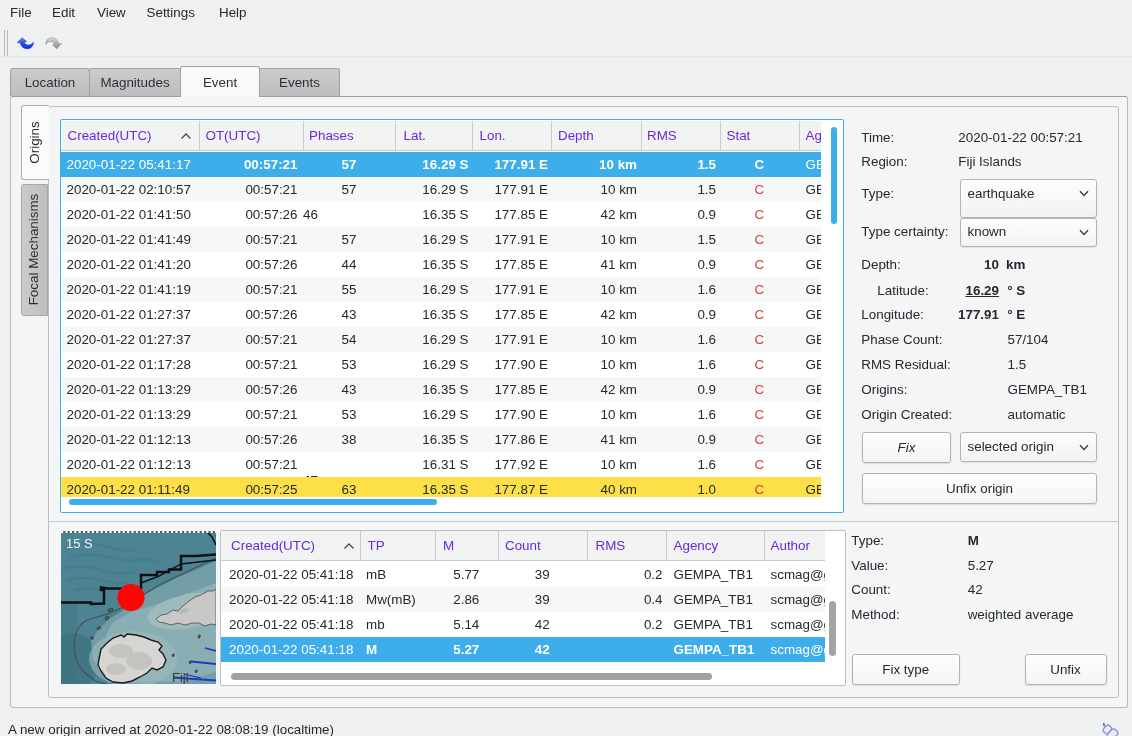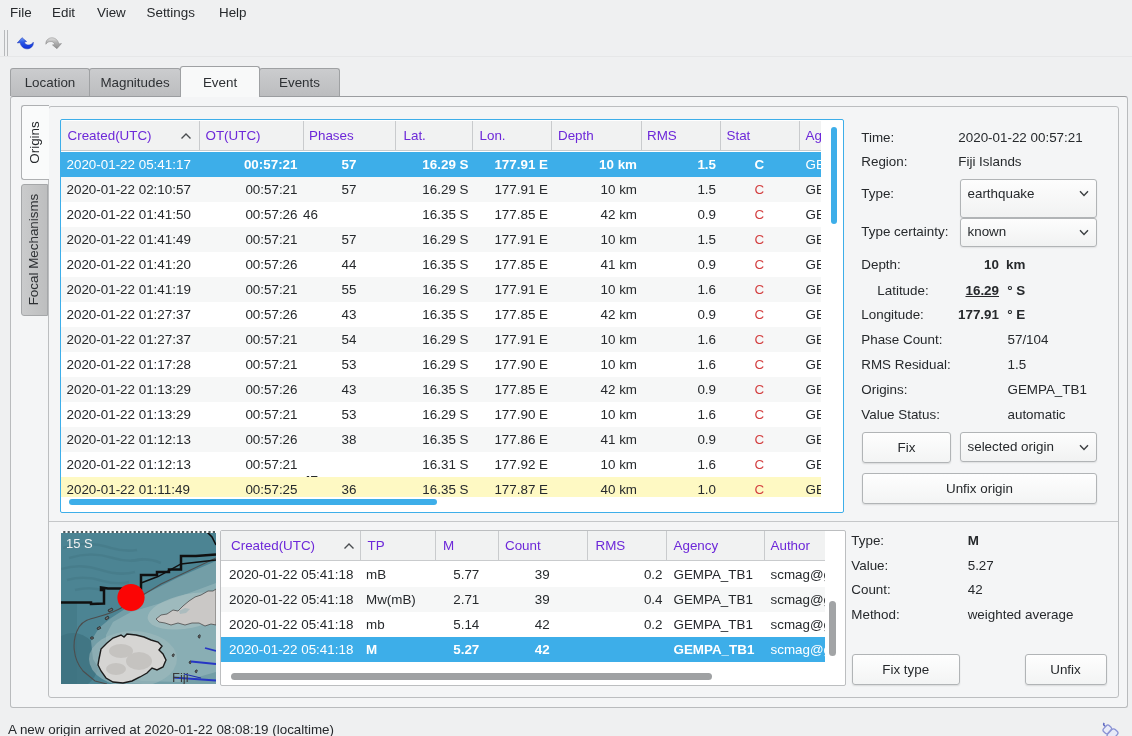--- a/index.html
+++ b/index.html
@@ -219,24 +219,24 @@
 <span class="cell" style="left:5.5px;top:0;height:25px;line-height:25px;">2020-01-22 01:12:13</span>
 <span class="cell r" style="left:137.5px;top:0;width:99px;height:25px;line-height:25px;">00:57:21</span>
 <span class="cell" style="left:242px;top:16px;width:92px;height:25px;line-height:25px;text-align:left;font-weight:bold;">47</span>
 <span class="cell r" style="left:334px;top:0;width:73.5px;height:25px;line-height:25px;">16.31 S</span>
 <span class="cell r" style="left:410.5px;top:0;width:76.5px;height:25px;line-height:25px;">177.92 E</span>
 <span class="cell r" style="left:489.5px;top:0;width:86.5px;height:25px;line-height:25px;">10 km</span>
 <span class="cell r" style="left:579.5px;top:0;width:75.5px;height:25px;line-height:25px;">1.6</span>
 <span class="cell" style="left:659px;top:0;width:78.5px;height:25px;line-height:25px;text-align:center;color:#d33f40;">C</span>
 <span class="cell" style="left:744.5px;top:0;height:25px;line-height:25px;">GEMPA_TB1</span>
 </div>
-<div class="abs" style="left:0;top:325px;width:759.5px;height:25px;background:#fef9c3;color:#26292c;">
+<div class="abs" style="left:0;top:325px;width:759.5px;height:25px;background:#fde047;color:#26292c;">
 <span class="cell" style="left:5.5px;top:0;height:25px;line-height:25px;">2020-01-22 01:11:49</span>
 <span class="cell r" style="left:137.5px;top:0;width:99px;height:25px;line-height:25px;">00:57:25</span>
-<span class="cell" style="left:242px;top:0;width:92px;height:25px;line-height:25px;text-align:center;">36</span>
+<span class="cell" style="left:242px;top:0;width:92px;height:25px;line-height:25px;text-align:center;">63</span>
 <span class="cell r" style="left:334px;top:0;width:73.5px;height:25px;line-height:25px;">16.35 S</span>
 <span class="cell r" style="left:410.5px;top:0;width:76.5px;height:25px;line-height:25px;">177.87 E</span>
 <span class="cell r" style="left:489.5px;top:0;width:86.5px;height:25px;line-height:25px;">40 km</span>
 <span class="cell r" style="left:579.5px;top:0;width:75.5px;height:25px;line-height:25px;">1.0</span>
 <span class="cell" style="left:659px;top:0;width:78.5px;height:25px;line-height:25px;text-align:center;color:#d33f40;">C</span>
 <span class="cell" style="left:744.5px;top:0;height:25px;line-height:25px;">GEMPA_TB1</span>
 </div>
 </div>
 <div class="abs" style="left:830.5px;top:126.5px;width:6px;height:97px;background:#3daee9;border-radius:3px;"></div>
 <div class="abs" style="left:68.5px;top:499px;width:368.5px;height:6px;background:#3daee9;border-radius:3px;"></div>
@@ -262,23 +262,23 @@
 <div class="abs" style="left:861.3px;top:305.4px;height:20px;line-height:20px;">Longitude:</div>
 <div class="abs" style="left:940px;top:305.4px;height:20px;line-height:20px;width:59px;text-align:right;font-weight:bold;">177.91</div>
 <div class="abs" style="left:1007.3px;top:305.4px;height:20px;line-height:20px;font-weight:bold;">°</div>
 <div class="abs" style="left:1016.3px;top:305.4px;height:20px;line-height:20px;font-weight:bold;">E</div>
 <div class="abs" style="left:861.3px;top:330.4px;height:20px;line-height:20px;">Phase Count:</div>
 <div class="abs" style="left:1007.5px;top:330.4px;height:20px;line-height:20px;">57/104</div>
 <div class="abs" style="left:861.3px;top:355.3px;height:20px;line-height:20px;">RMS Residual:</div>
 <div class="abs" style="left:1007.5px;top:355.3px;height:20px;line-height:20px;">1.5</div>
 <div class="abs" style="left:861.3px;top:380.2px;height:20px;line-height:20px;">Origins:</div>
 <div class="abs" style="left:1007.5px;top:380.2px;height:20px;line-height:20px;">GEMPA_TB1</div>
-<div class="abs" style="left:861.3px;top:405.1px;height:20px;line-height:20px;">Value Status:</div>
+<div class="abs" style="left:861.3px;top:405.1px;height:20px;line-height:20px;">Origin Created:</div>
 <div class="abs" style="left:1007.5px;top:405.1px;height:20px;line-height:20px;">automatic</div>
-<div class="btn" style="left:862px;top:432px;width:89px;height:31px;line-height:29px;">Fix</div>
+<div class="btn" style="left:862px;top:432px;width:89px;height:31px;line-height:29px;font-style:italic;">Fix</div>
 <div class="cmb" style="left:959.5px;top:432px;width:137px;height:30px;line-height:28px;padding-left:7px;">selected origin<svg style="position:absolute;right:7px;top:11px;" width="10" height="7" viewBox="0 0 10 7">
       <polyline points="1,1.2 5,5.4 9,1.2" fill="none" stroke="#3c3f42" stroke-width="1.4"></polyline>
     </svg></div>
 <div class="btn" style="left:862px;top:472.5px;width:235px;height:31.5px;line-height:29px;">Unfix origin</div>
 <svg class="abs" style="left:60.5px;top:531px;" width="155" height="153" viewBox="0 0 155 153">
 <rect x="0" y="0" width="155" height="153" fill="#4c8493"></rect>
 <rect x="0" y="70" width="16" height="83" fill="#447A88" opacity="0.8"></rect>
 <ellipse cx="12" cy="130" rx="26" ry="28" fill="#3E717F" opacity="0.75"></ellipse>
 <g stroke="#3d6e7c" stroke-width="2.6" fill="none" opacity="0.3">
 <path d="M2,17 q24,-8 48,0 q14,4 26,2"></path>
@@ -350,21 +350,21 @@
 <span class="cell" style="left:145px;top:0;height:25px;line-height:25px;">mB</span>
 <span class="cell" style="left:214px;top:0;width:62.5px;height:25px;line-height:25px;text-align:center;">5.77</span>
 <span class="cell" style="left:276.5px;top:0;width:89.5px;height:25px;line-height:25px;text-align:center;">39</span>
 <span class="cell r" style="left:366px;top:0;width:75.5px;height:25px;line-height:25px;">0.2</span>
 <span class="cell" style="left:452.5px;top:0;height:25px;line-height:25px;">GEMPA_TB1</span>
 <span class="cell" style="left:549.5px;top:0;height:25px;line-height:25px;">scmag@gempa</span>
 </div>
 <div class="abs" style="left:0;top:25px;width:604px;height:25px;background:#f6f7f7;color:#26292c;">
 <span class="cell" style="left:8px;top:0;height:25px;line-height:25px;">2020-01-22 05:41:18</span>
 <span class="cell" style="left:145px;top:0;height:25px;line-height:25px;">Mw(mB)</span>
-<span class="cell" style="left:214px;top:0;width:62.5px;height:25px;line-height:25px;text-align:center;">2.71</span>
+<span class="cell" style="left:214px;top:0;width:62.5px;height:25px;line-height:25px;text-align:center;">2.86</span>
 <span class="cell" style="left:276.5px;top:0;width:89.5px;height:25px;line-height:25px;text-align:center;">39</span>
 <span class="cell r" style="left:366px;top:0;width:75.5px;height:25px;line-height:25px;">0.4</span>
 <span class="cell" style="left:452.5px;top:0;height:25px;line-height:25px;">GEMPA_TB1</span>
 <span class="cell" style="left:549.5px;top:0;height:25px;line-height:25px;">scmag@gempa</span>
 </div>
 <div class="abs" style="left:0;top:50px;width:604px;height:25px;background:#ffffff;color:#26292c;">
 <span class="cell" style="left:8px;top:0;height:25px;line-height:25px;">2020-01-22 05:41:18</span>
 <span class="cell" style="left:145px;top:0;height:25px;line-height:25px;">mb</span>
 <span class="cell" style="left:214px;top:0;width:62.5px;height:25px;line-height:25px;text-align:center;">5.14</span>
 <span class="cell" style="left:276.5px;top:0;width:89.5px;height:25px;line-height:25px;text-align:center;">42</span>

